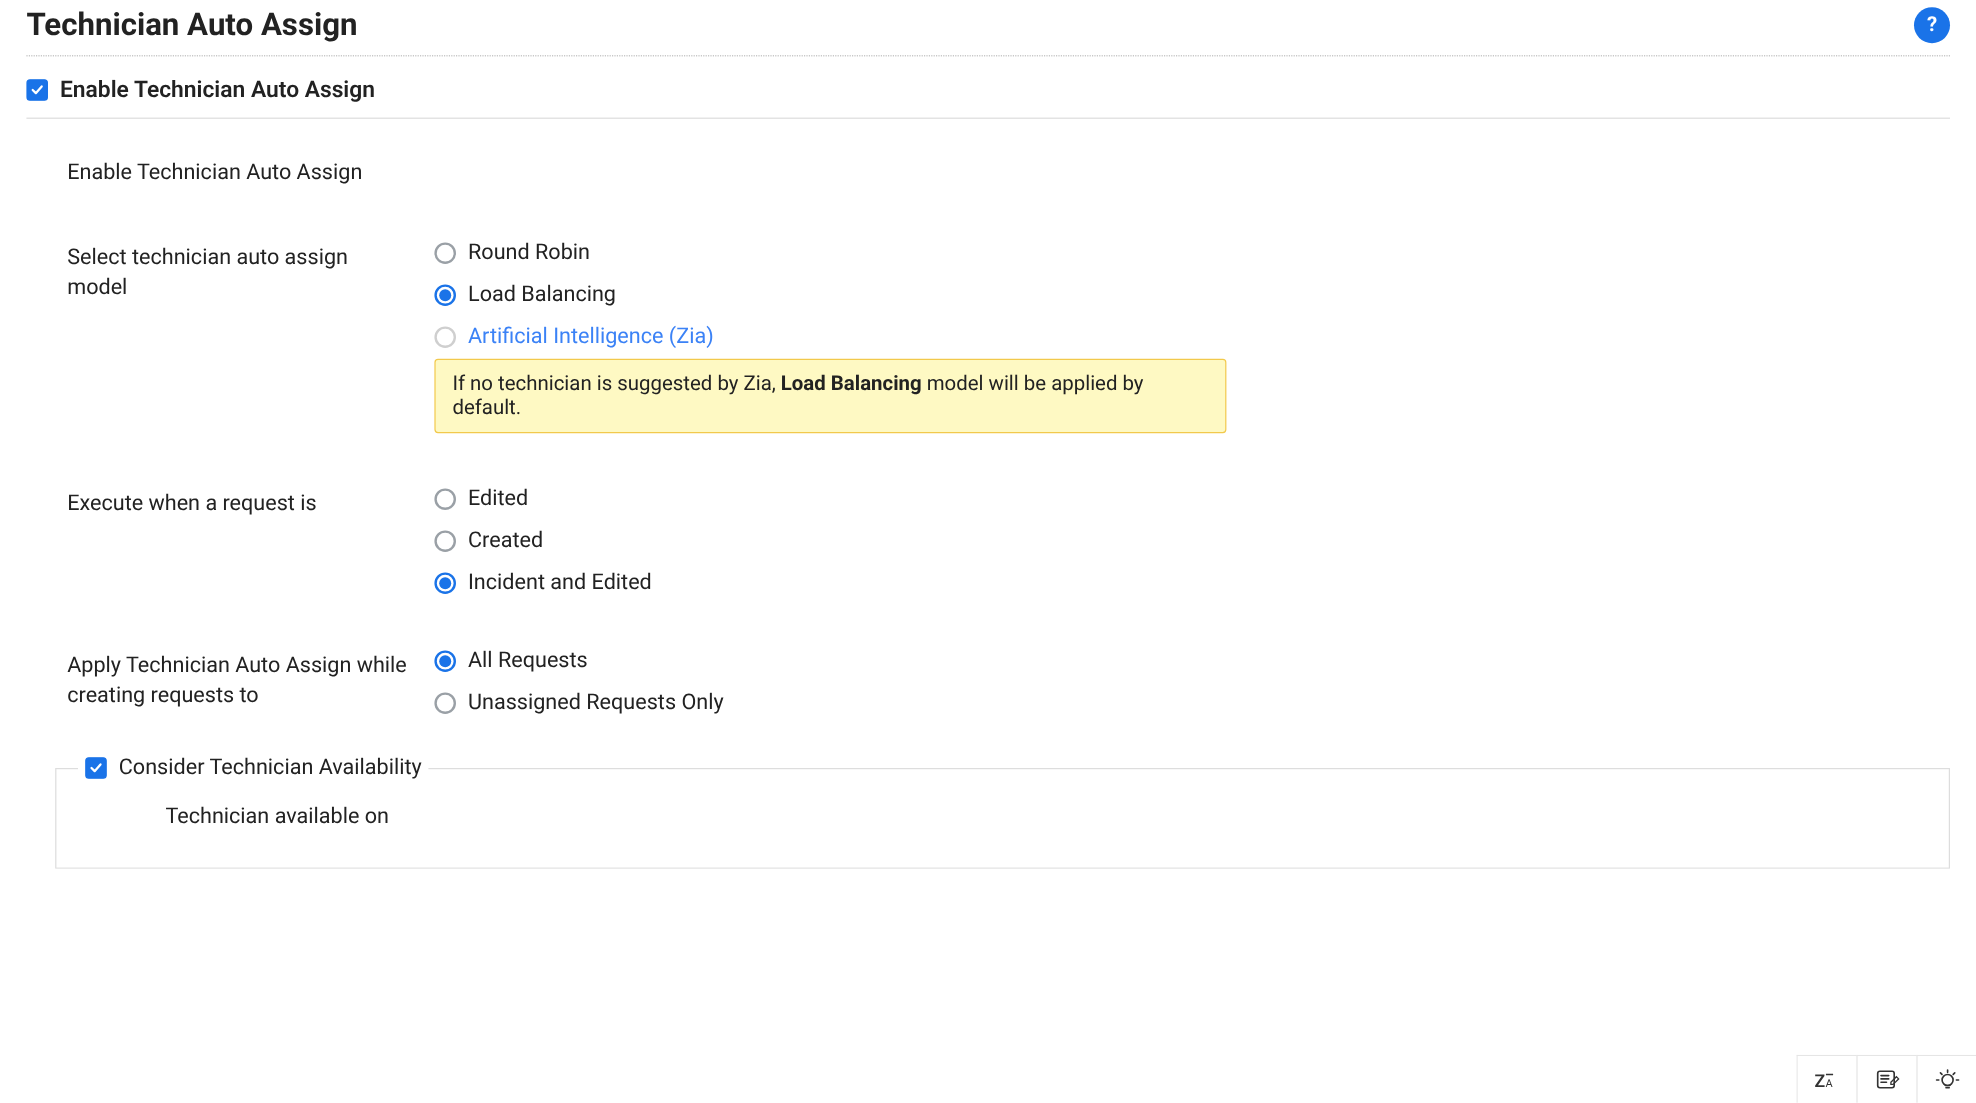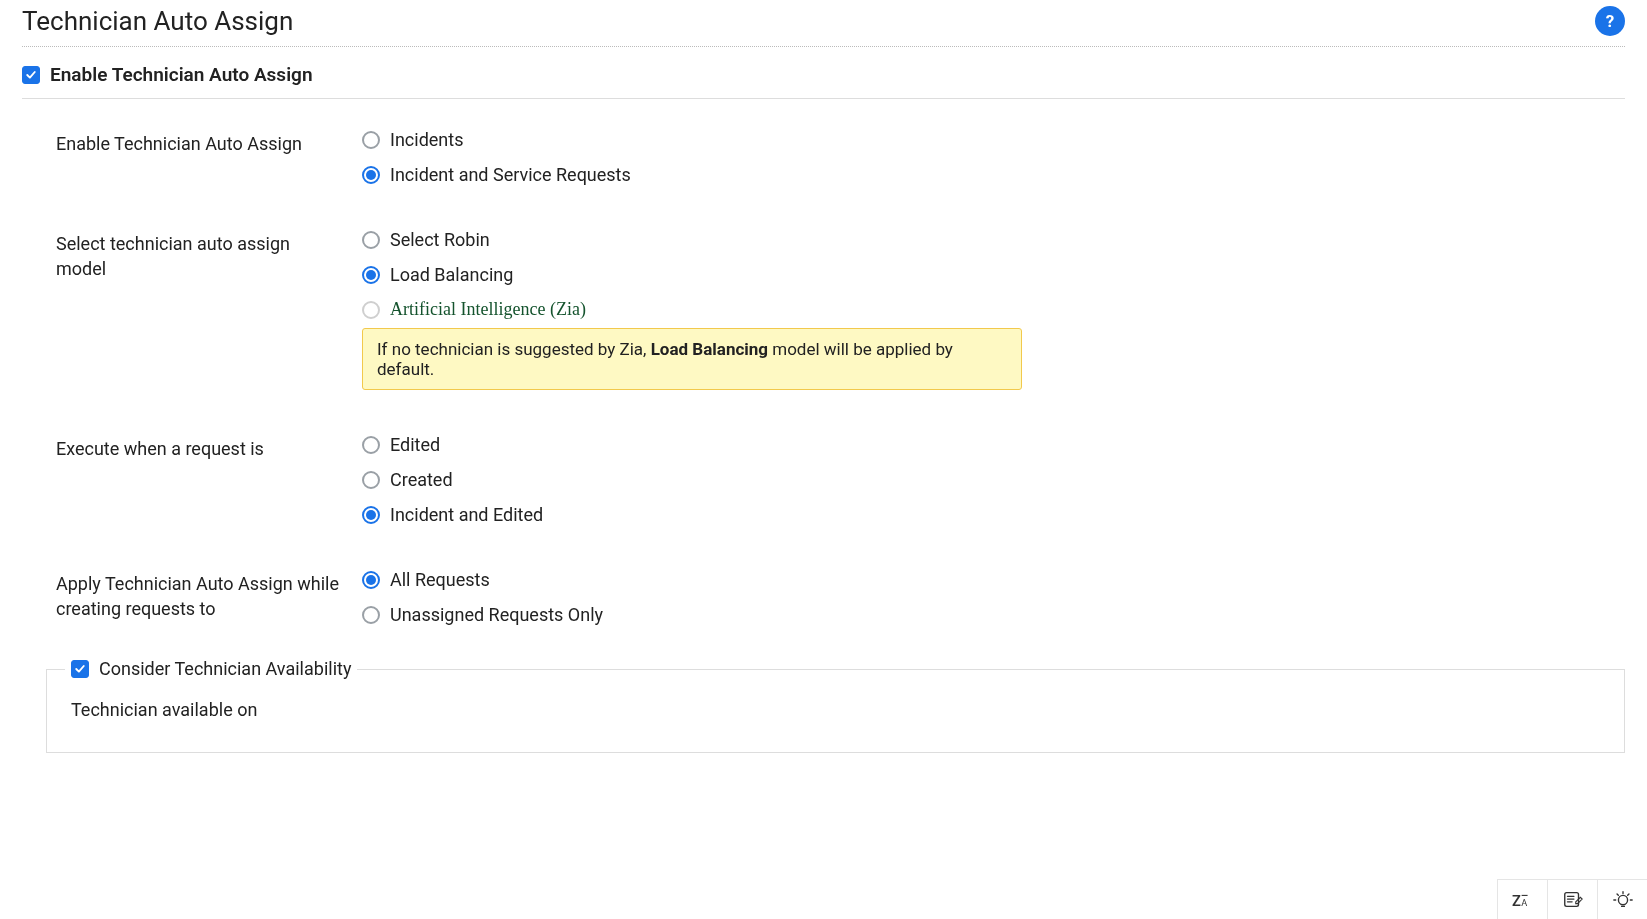--- a/index.html
+++ b/index.html
@@ -14,21 +14,21 @@
 
   .header-row {
     display: flex;
     align-items: center;
     justify-content: space-between;
     border-bottom: 1px dotted #bbb;
     padding-bottom: 10px;
   }
   .page-title {
     font-size: 26px;
-    font-weight: 400;
+    font-weight: 700;
     margin: 0;
   }
   .help-btn {
     width: 30px; height: 30px;
     border-radius: 50%;
     background: #1a73e8;
     color: #fff;
     display: flex; align-items: center; justify-content: center;
     font-weight: 700;
     font-size: 17px;
@@ -93,21 +93,21 @@
     flex-shrink: 0;
   }
   .radio.disabled { border-color: #cfcfcf; }
   .radio.selected { border-color: #1a73e8; }
   .radio .dot {
     width: 10px; height: 10px; border-radius: 50%;
     background: #1a73e8; display: none;
   }
   .radio.selected .dot { display: block; }
   .radio-label { font-size: 18px; }
-  .radio-label.muted { color: #14532d; font-family: Liberation Serif, serif; }
+  .radio-label.muted { color: #3b82f6; }
 
   .info-box {
     margin-top: 8px;
     background: #fef9c3;
     border: 1px solid #F2C94C;
     border-radius: 3px;
     padding: 10px 14px;
     font-size: 17px;
     display: inline-block;
     max-width: 660px;
@@ -129,20 +129,21 @@
     background: #fff;
     padding: 0 6px;
     width: fit-content;
     font-size: 18px;
     margin-left: -6px;
   }
   .fieldset-row {
     display: flex;
     align-items: flex-start;
     margin-top: -6px;
+    text-align: center;
   }
   .fieldset-row .field-label { width: 340px; padding-left: 0; }
 
   .toolbar {
     position: fixed;
     right: 0; bottom: 0;
     display: flex;
     background: #fff;
   }
   .toolbar-btn {
@@ -172,41 +173,29 @@
           <path d="M3 8 L6.5 11.5 L13 4" stroke="#fff" stroke-width="2.5" fill="none" stroke-linecap="round" stroke-linejoin="round"></path>
         </svg>
     </span>
     <label>Enable Technician Auto Assign</label>
   </div>
 
   <div class="form">
 
     <div class="field-row">
       <div class="field-label">Enable Technician Auto Assign</div>
-      <div class="field-options" id="opts-scope">
-          <div class="radio-row">
-            <span class="radio"></span>
-            <span class="radio-label">Incidents</span>
-          </div>
-          <div class="radio-row">
-            <span class="radio selected">
-              <span class="dot"></span>
-            </span>
-            <span class="radio-label">Incident and Service Requests</span>
-          </div>
-        </div>
     </div>
 
     <div class="field-row">
       <div class="field-label">Select technician auto assign model</div>
       <div class="field-options">
         <div id="opts-model">
             <div class="radio-row">
               <span class="radio"></span>
-              <span class="radio-label">Select Robin</span>
+              <span class="radio-label">Round Robin</span>
             </div>
             <div class="radio-row">
               <span class="radio selected">
                 <span class="dot"></span>
               </span>
               <span class="radio-label">Load Balancing</span>
             </div>
             <div class="radio-row">
               <span class="radio disabled"></span>
               <span class="radio-label muted">Artificial Intelligence (Zia)</span>

